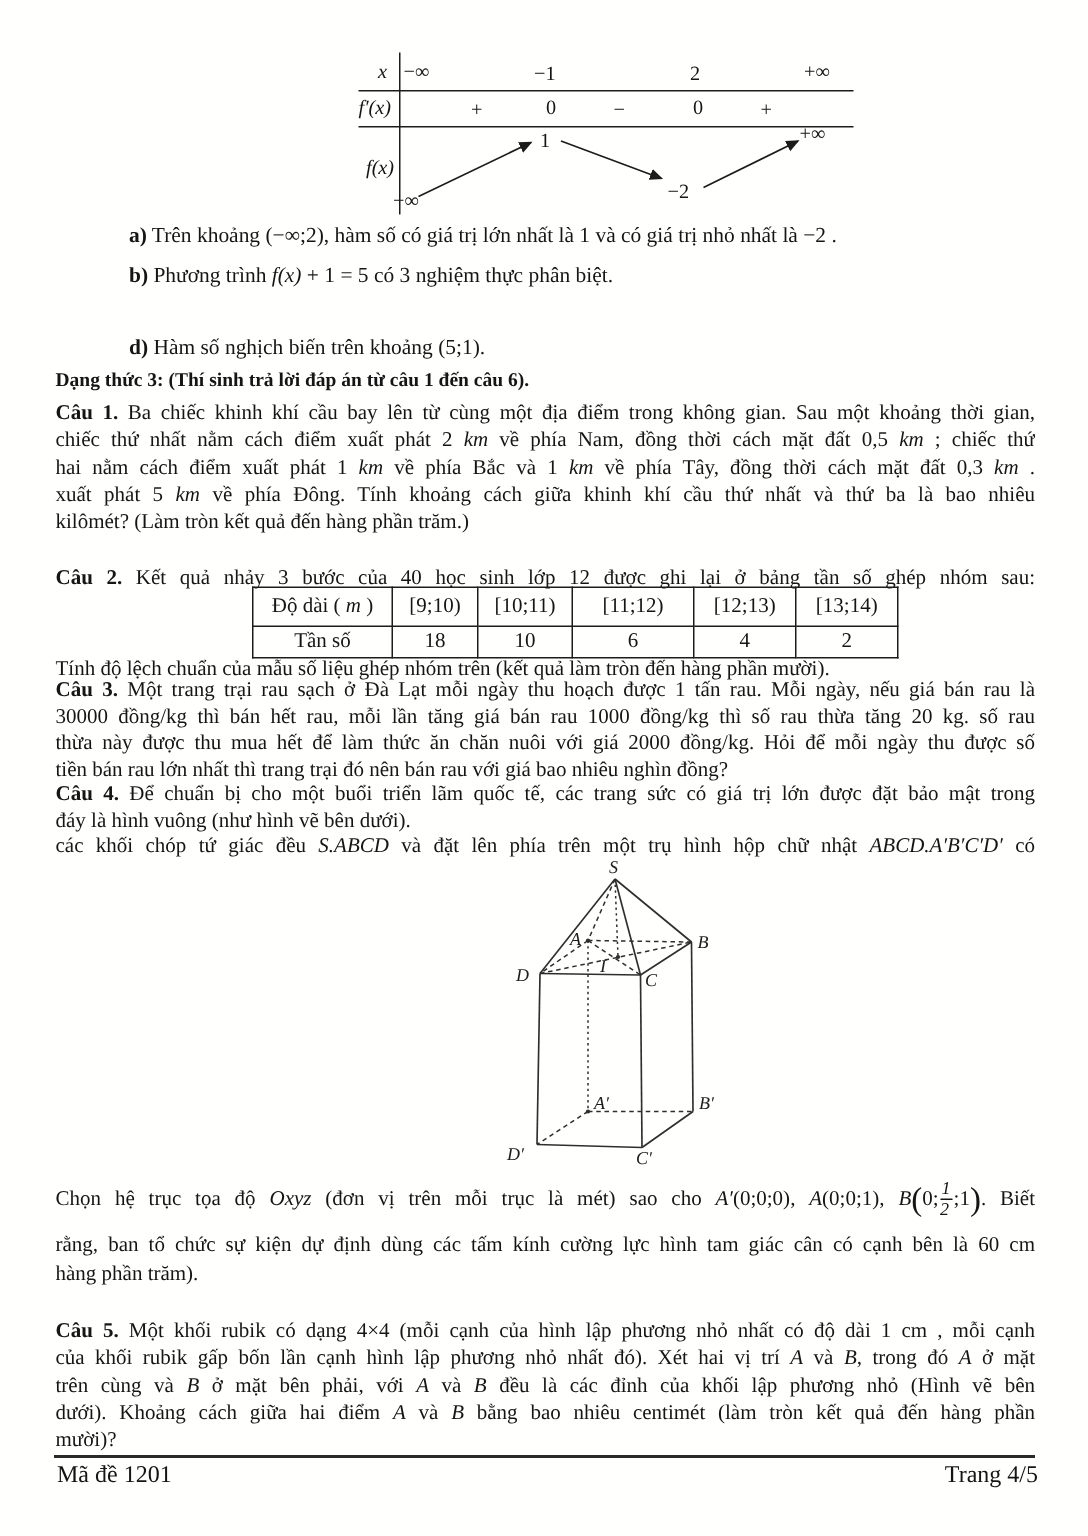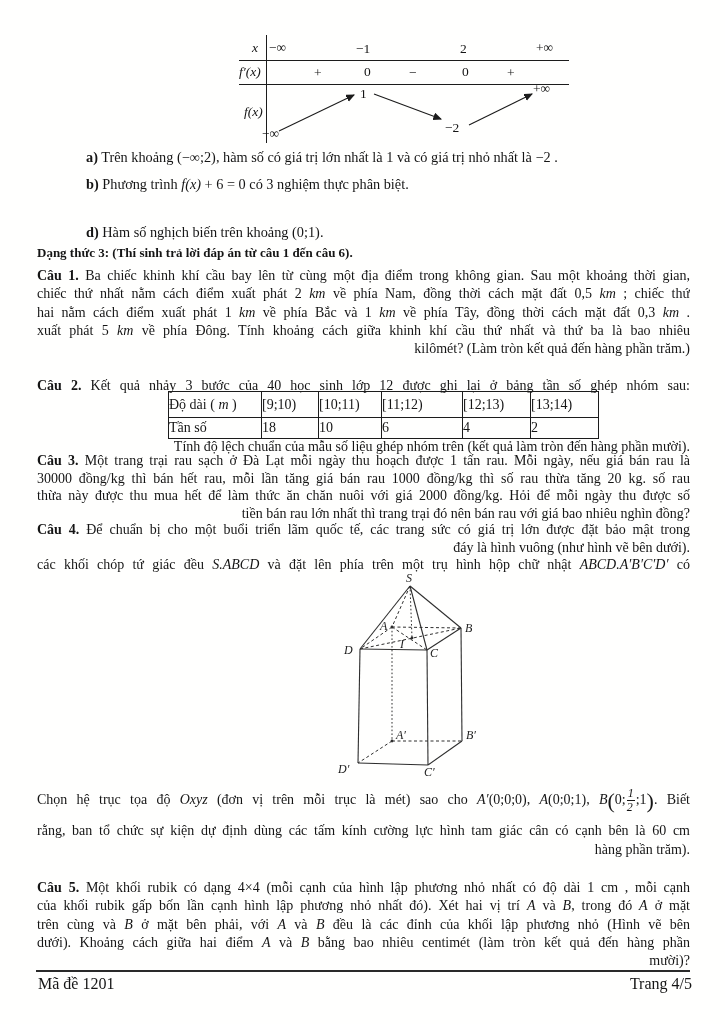--- a/index.html
+++ b/index.html
@@ -3,32 +3,32 @@
 <meta charset="utf-8">
 <style>
   html,body{margin:0;padding:0;background:#ffffff;}
   .page{position:relative;width:725px;height:1024px;background:#fffffe;
         font-family:"Liberation Serif","DejaVu Serif",serif;color:#151515;overflow:hidden;}
   .b{font-weight:bold;}
   .i{font-style:italic;}
   .big{font-size:22px;font-weight:400;vertical-align:middle;line-height:1;}
   .abs{position:absolute;}
   .block{position:absolute;left:37px;width:653px;font-size:14px;}
-  .ln{overflow:hidden;white-space:normal;text-align:right;}
+  .ln{overflow:hidden;white-space:normal;}
   .jl{text-align:justify;text-align-last:justify;}
   .stmt{position:absolute;left:86px;width:606px;font-size:14.3px;height:22px;overflow:hidden;}
   
   .vt{position:absolute;left:238px;top:34px;width:332px;height:112px;font-size:13.5px;}
   .vt .vline{position:absolute;left:28px;top:1px;width:1.3px;height:108px;background:#1c1c1c;}
   .vt .hline{position:absolute;left:1px;width:330px;height:1.3px;background:#1c1c1c;}
   .vt span{position:absolute;white-space:nowrap;}
   .vt .lab{font-style:italic;}
   
   .ftable{position:absolute;left:168px;top:391px;border-collapse:collapse;font-size:14px;}
-  .ftable td{border:1.4px solid #1c1c1c;text-align:left;padding:0;}
+  .ftable td{border:1.4px solid #1c1c1c;text-align:center;padding:0;}
   .ftable tr:first-child td{height:25px;}
   .ftable tr:last-child td{height:20px;}
   
   .frac{display:inline-block;vertical-align:middle;text-align:center;font-style:italic;
         line-height:1.1;font-size:12px;margin:0 1px;}
   .frac .fn{display:block;border-bottom:1px solid #151515;padding:0 1px;}
   .frac .fd{display:block;}
   .ox1{position:absolute;left:37px;top:783px;width:653px;height:34px;line-height:34px;font-size:14px;}
   .frule{position:absolute;left:36px;top:970px;width:654px;height:1.8px;background:#2a2a2a;}
   .footer-text{position:absolute;top:975px;font-size:16px;}
@@ -65,22 +65,22 @@
           <path d="M0,0 L8,3.5 L0,7 Z" fill="#1c1c1c"></path>
         </marker>
       </defs>
       <line x1="41" y1="97" x2="116" y2="61" stroke="#1c1c1c" stroke-width="1.1" marker-end="url(#ah)"></line>
       <line x1="136" y1="60" x2="203" y2="85" stroke="#1c1c1c" stroke-width="1.1" marker-end="url(#ah)"></line>
       <line x1="231" y1="91" x2="294" y2="60" stroke="#1c1c1c" stroke-width="1.1" marker-end="url(#ah)"></line>
     </svg>
   </div>
 
   <div class="stmt" style="top:149px"><span class="b">a)</span><span> Trên khoảng </span><span>(−∞;2)</span><span>, hàm số có giá trị lớn nhất là 1 và có giá trị nhỏ nhất là −2 .</span></div>
-  <div class="stmt" style="top:176px"><span class="b">b)</span><span> Phương trình </span><span class="i">f(x)</span><span> + 6 = 0 có 3 nghiệm thực phân biệt.</span></div>
-  <div class="stmt" style="top:224px"><span class="b">d)</span><span> Hàm số nghịch biến trên khoảng </span><span>(0;1)</span><span>.</span></div>
+  <div class="stmt" style="top:176px"><span class="b">b)</span><span> Phương trình </span><span class="i">f(x)</span><span> + 1 = 5 có 3 nghiệm thực phân biệt.</span></div>
+  <div class="stmt" style="top:224px"><span class="b">d)</span><span> Hàm số nghịch biến trên khoảng </span><span>(5;1)</span><span>.</span></div>
 
   <div class="block" style="top:245px;font-size:13px"><span class="b">Dạng thức 3: (Thí sinh trả lời đáp án từ câu 1 đến câu 6).</span></div>
 
   <div class="block" style="top:267px;line-height:18.3px">
     <div class="ln jl" style="height:18.3px"><span class="b">Câu 1.</span><span> Ba chiếc khinh khí cầu bay lên từ cùng một địa điểm trong không gian. Sau một khoảng thời gian,</span></div>
     <div class="ln jl" style="height:18.3px"><span>chiếc thứ nhất nằm cách điểm xuất phát 2 </span><span class="i">km</span><span> về phía Nam, đồng thời cách mặt đất 0,5 </span><span class="i">km</span><span> ; chiếc thứ</span></div>
     <div class="ln jl" style="height:18.3px"><span>hai nằm cách điểm xuất phát 1 </span><span class="i">km</span><span> về phía Bắc và 1 </span><span class="i">km</span><span> về phía Tây, đồng thời cách mặt đất 0,3 </span><span class="i">km</span><span> .</span></div>
     <div class="ln jl" style="height:18.3px"><span>xuất phát 5 </span><span class="i">km</span><span> về phía Đông. Tính khoảng cách giữa khinh khí cầu thứ nhất và thứ ba là bao nhiêu</span></div>
     <div class="ln" style="height:18.3px"><span>kilômét? (Làm tròn kết quả đến hàng phần trăm.)</span></div>
   </div>

